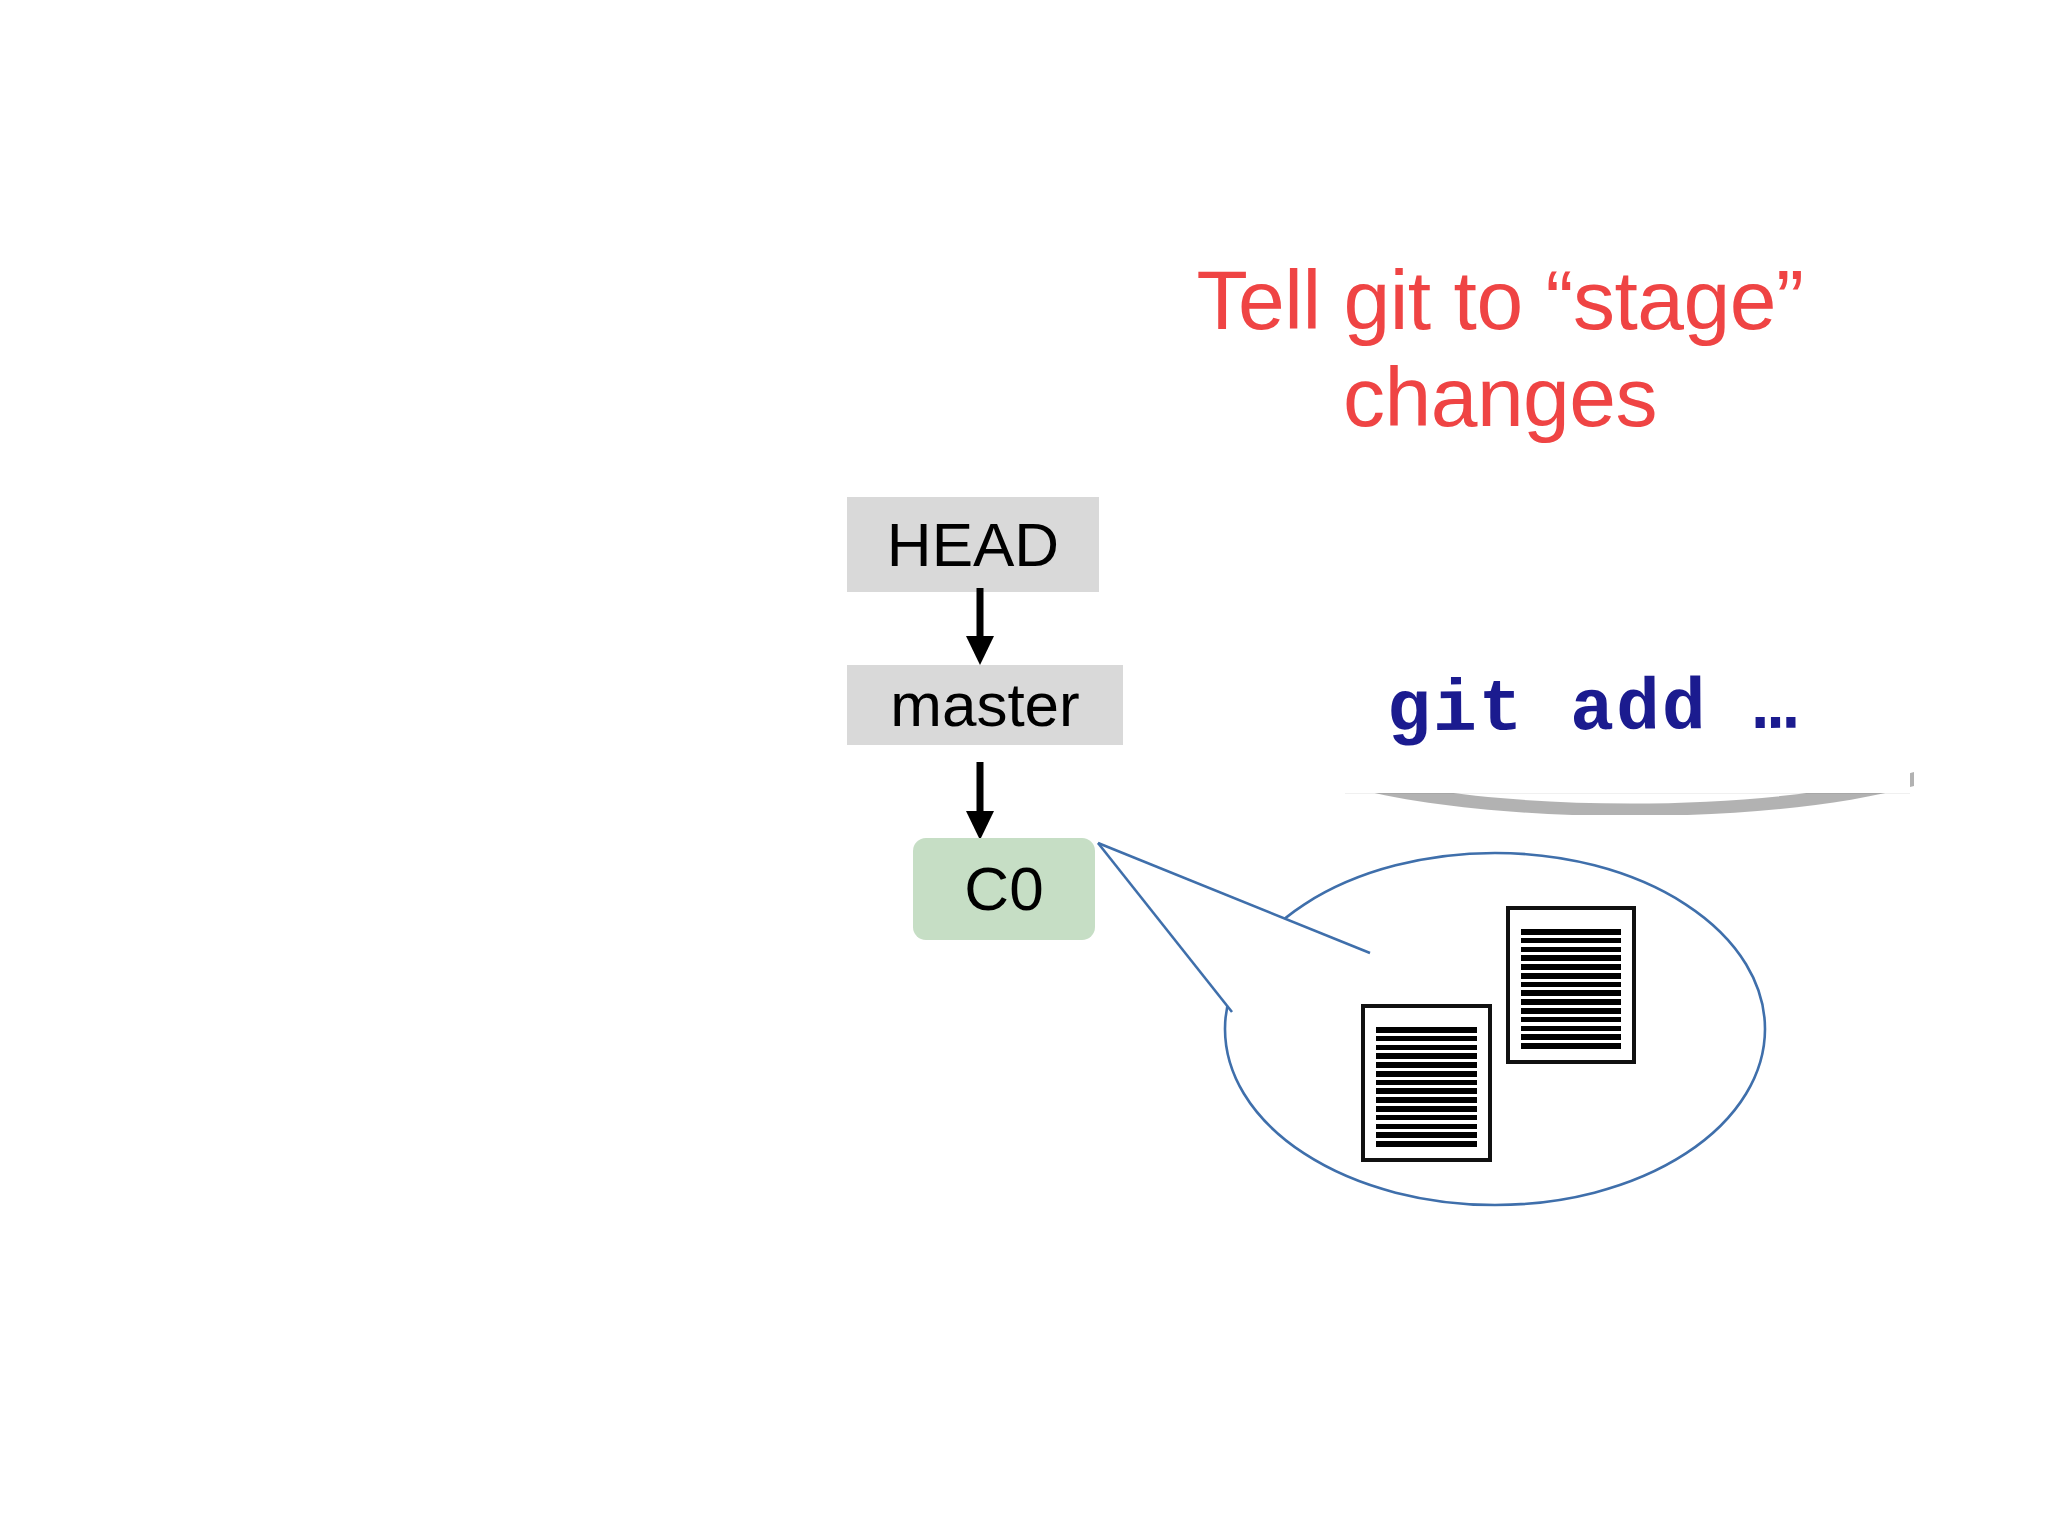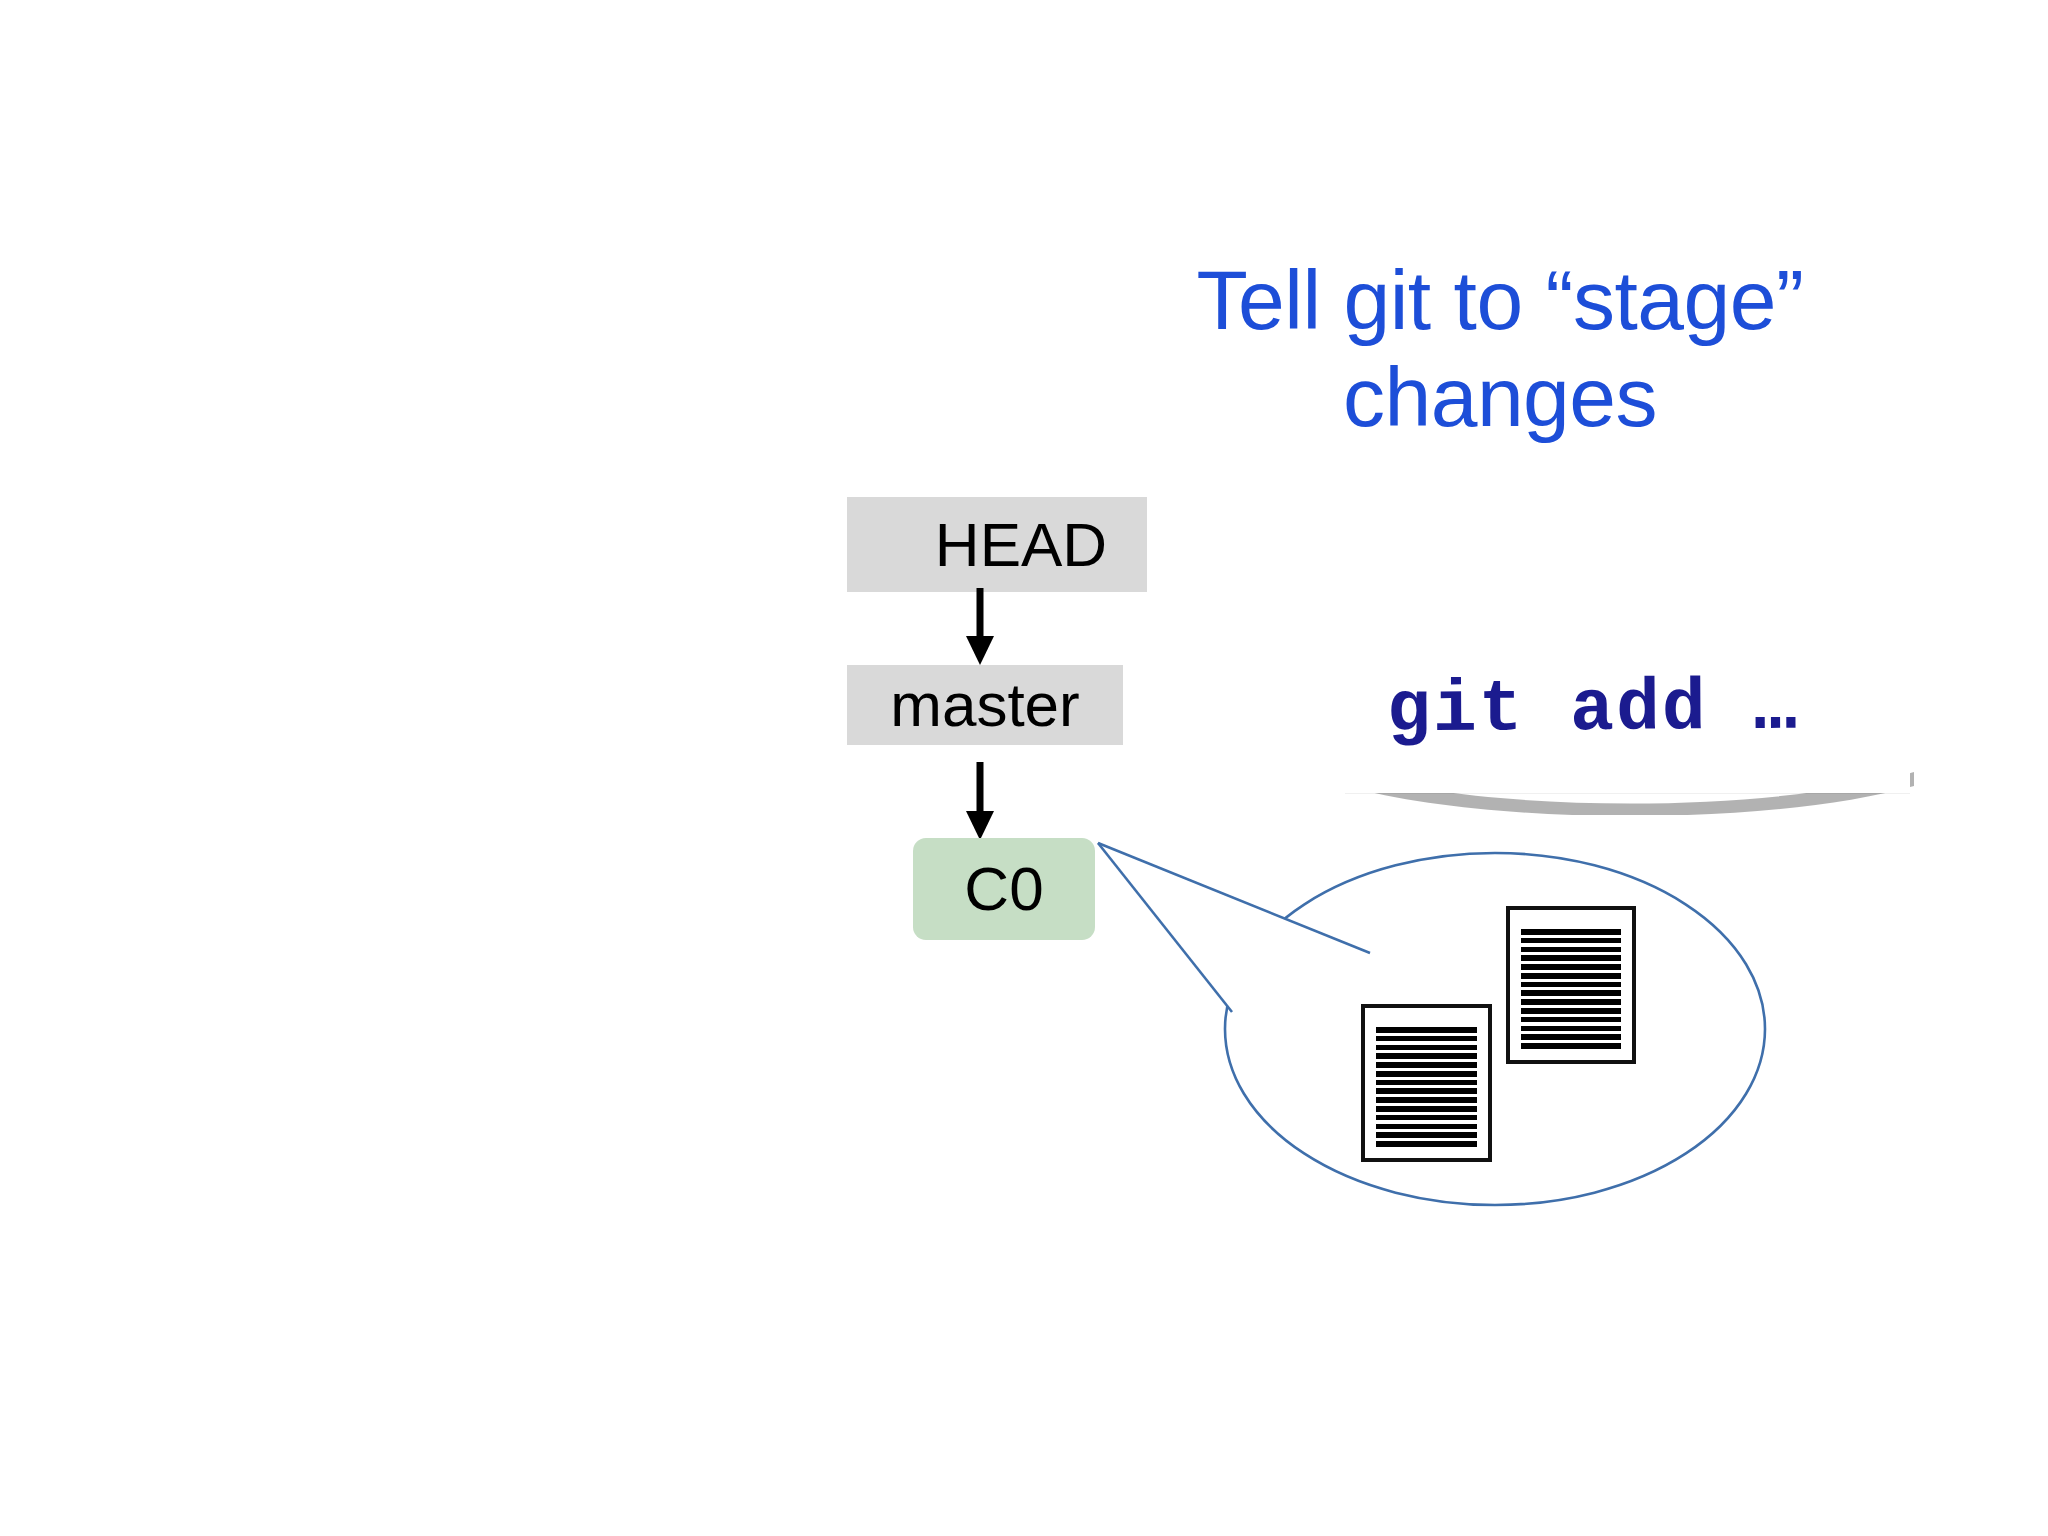--- a/index.html
+++ b/index.html
@@ -24,21 +24,21 @@
     background: #ffffff;
   }
 
   
   #title {
     position: absolute;
     left: 1180px;
     top: 252px;
     width: 640px;
     text-align: center;
-    color: #1d4ed8;
+    color: #ef4444;
     font-size: 84px;
     line-height: 1.16;
     font-family: "Liberation Sans", sans-serif;
     font-weight: 400;
     white-space: pre-line;
     letter-spacing: -0.5px;
   }
 
   
   .ref-box {
@@ -51,21 +51,20 @@
     font-size: 62px;
     font-family: "Liberation Sans", sans-serif;
     font-weight: 400;
     line-height: 1;
   }
   #box-head {
     left: 847px;
     top: 497px;
     width: 252px;
     height: 95px;
-    padding-left: 48px;
   }
   #box-master {
     left: 847px;
     top: 665px;
     width: 276px;
     height: 80px;
   }
   #box-c0 {
     position: absolute;
     left: 893px;

